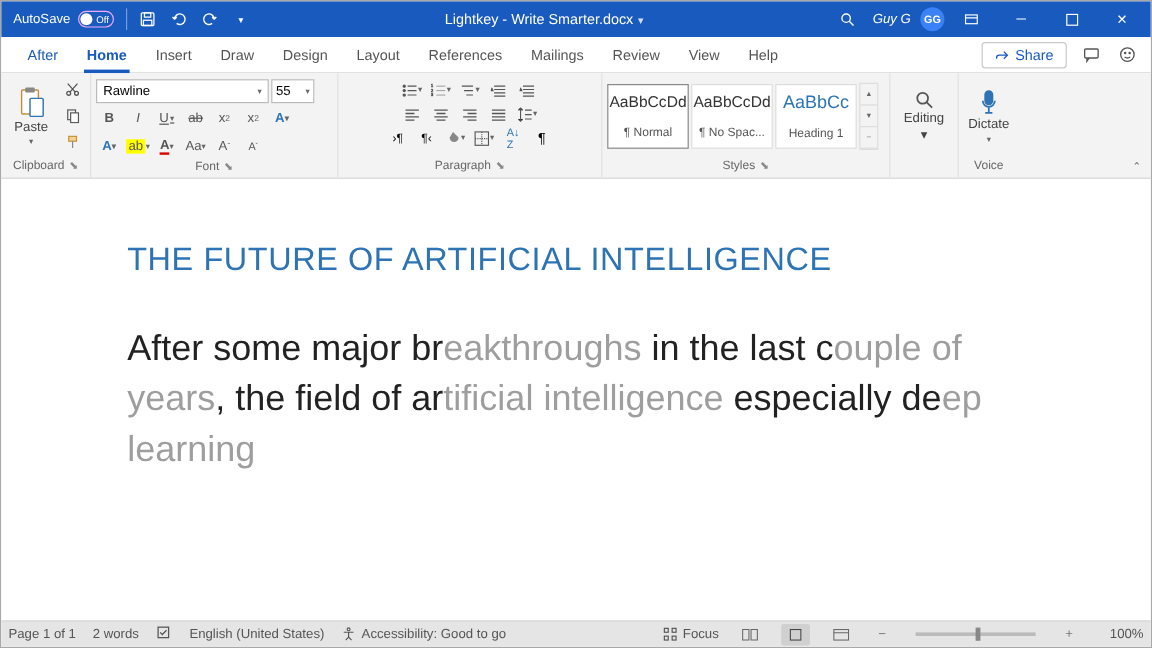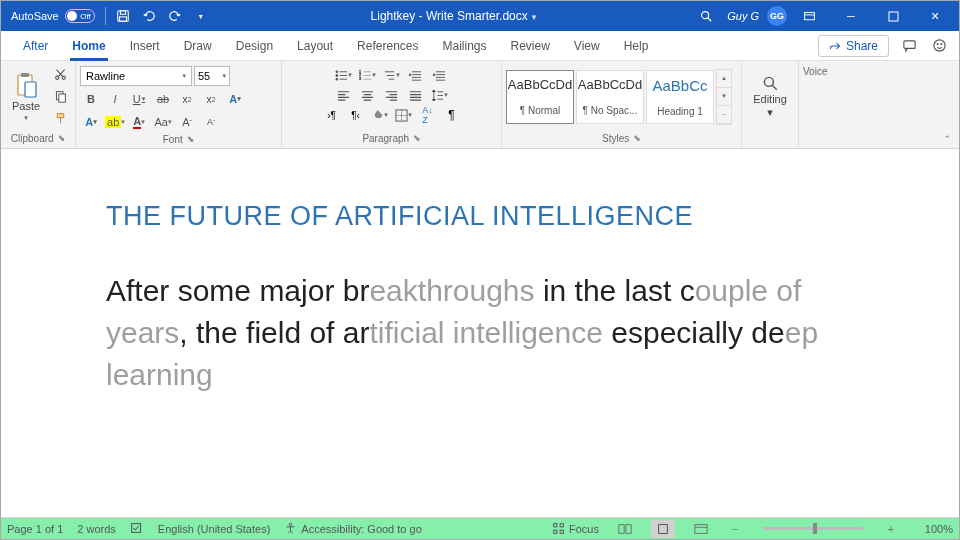--- a/index.html
+++ b/index.html
@@ -28,37 +28,37 @@
 .smiley-icon { right:8px; }
 .ribbon { background:#f3f3f3; border-bottom:1px solid #d6d6d6; display:flex; height:88px; position:relative; }
 .group { border-right:1px solid #e1e1e1; display:flex; flex-direction:column; padding:2px 4px; }
 .group-body { flex:1; display:flex; align-items:center; }
 .group-label { font-size:10px; color:#666; text-align:center; height:16px; display:flex; align-items:center; justify-content:center; gap:4px; }
 .dlg-launch { font-size:9px; color:#888; }
 .big-btn { display:flex; flex-direction:column; align-items:center; justify-content:center; width:42px; height:64px; cursor:pointer; font-size:11px; color:#444; gap:2px; }
 .big-btn .chev { font-size:7px; color:#666; }
 .small-btn { width:22px; height:20px; display:flex; align-items:center; justify-content:center; cursor:pointer; font-size:11px; color:#555; }
 .font-row { display:flex; align-items:center; gap:2px; }
-.font-name { width:112px; height:20px; border:1px solid #bbb; background:#fff; font-size:11px; padding:0 5px; display:flex; align-items:center; justify-content:space-between; }
+.font-name { width:144px; height:20px; border:1px solid #bbb; background:#fff; font-size:11px; padding:0 5px; display:flex; align-items:center; justify-content:space-between; }
 .font-size { width:36px; height:20px; border:1px solid #bbb; background:#fff; font-size:11px; padding:0 3px; display:flex; align-items:center; justify-content:space-between; }
 .dd { font-size:7px; color:#666; }
 .styles-gallery { display:flex; align-items:center; }
 .style-tile { width:68px; height:54px; border:1px solid #ddd; background:#fff; margin-right:2px; display:flex; flex-direction:column; align-items:center; justify-content:space-around; font-size:10px; color:#555; cursor:pointer; }
 .style-tile.sel { border:1px solid #888; }
 .style-tile .sample { font-size:13px; color:#333; }
 .style-tile.heading .sample { color:#2e74b5; font-size:15px; }
 .style-nav { width:16px; display:flex; flex-direction:column; border:1px solid #ddd; }
 .style-nav div { height:18px; display:flex; align-items:center; justify-content:center; font-size:7px; border-bottom:1px solid #ddd; cursor:pointer; color:#666; }
 .collapse-ribbon { position:absolute; right:8px; bottom:4px; font-size:9px; color:#777; cursor:pointer; }
 .doc-area { flex:1; background:#fff; display:flex; justify-content:center; overflow:hidden; }
 .page { width:820px; padding:52px 36px 0 36px; }
 .doc-title { color:#2e74b5; font-size:27px; font-weight:400; letter-spacing:.5px; margin-bottom:38px; }
 .doc-body { font-size:30px; line-height:1.4; color:#222; font-family:Calibri,Arial,sans-serif; }
 .pred { color:#9e9e9e; }
-.statusbar { height:22px; background:#86efac; border-top:1px solid #d6d6d6; display:flex; align-items:center; font-size:11px; color:#555; padding:0 6px; gap:14px; }
+.statusbar { height:22px; background:#e5e5e5; border-top:1px solid #d6d6d6; display:flex; align-items:center; font-size:11px; color:#555; padding:0 6px; gap:14px; }
 .statusbar .spacer { flex:1; }
 .view-btn { width:24px; height:18px; display:flex; align-items:center; justify-content:center; cursor:pointer; border-radius:2px; }
 .view-btn.active { background:#d0d0d0; }
 .zoom-slider { width:100px; height:3px; background:#bbb; position:relative; margin:0 6px; }
 .zoom-slider::before { content:""; position:absolute; left:50%; top:-4px; width:4px; height:11px; background:#888; }
 .zoom-btn { width:16px; text-align:center; cursor:pointer; color:#777; }
 .editing-btn { display:flex; flex-direction:column; align-items:center; justify-content:center; width:48px; height:64px; cursor:pointer; font-size:11px; color:#444; gap:1px; }
 .clip-side { display:flex; flex-direction:column; gap:2px; margin-left:2px; }
 .para-btn { width:22px; height:18px; display:flex; align-items:center; justify-content:center; cursor:pointer; }
 .para-btn svg { width:13px; height:13px; }
@@ -371,20 +371,30 @@
             <path d="M10 10l4 4"></path>
           </svg>
         <span>Editing</span>
         <span class="chev">▾</span>
       </div>
     </div>
     <div class="group-label"></div>
   </div>
 
   <div class="group" style="border-right:none;">
+    <div class="group-body">
+      <div class="big-btn">
+        <svg width="16" height="22" viewBox="0 0 16 22" fill="none" stroke="#2e74b5" stroke-width="1.5">
+            <rect x="5" y="2" width="6" height="11" rx="3" fill="#2e74b5"></rect>
+            <path d="M3 10a5 5 0 0 0 10 0M8 15v5M5 20h6"></path>
+          </svg>
+        <span>Dictate</span>
+        <span class="chev">▾</span>
+      </div>
+    </div>
     <div class="group-label">
         <span>Voice</span>
       </div>
   </div>
 
   <div class="collapse-ribbon">⌃</div>
 </div>
 
 <div class="doc-area">
   <div class="page">

